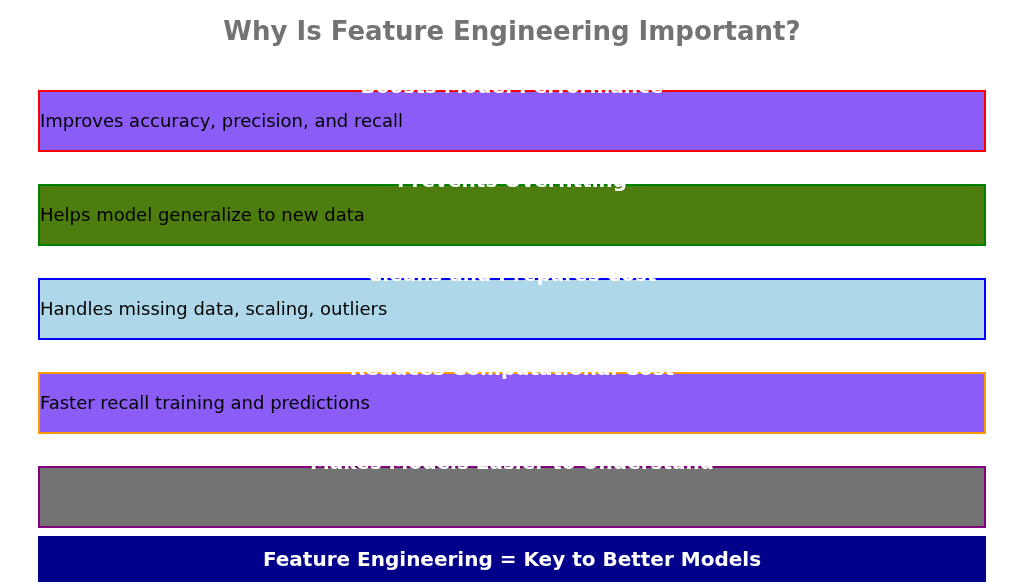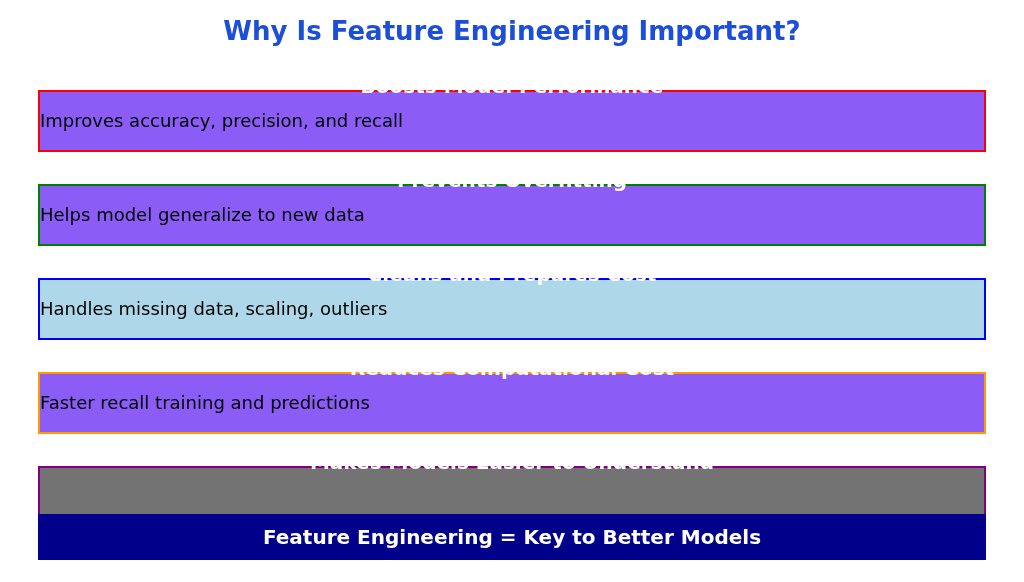--- a/index.html
+++ b/index.html
@@ -7,34 +7,34 @@
       font-family: "DejaVu Sans", Verdana, Geneva, sans-serif;
       background: #ffffff;
       width: 1024px;
       height: 582px;
       position: relative;
     }
     .title {
       text-align: center;
       font-weight: 700;
       font-size: 26px;
-      color: #1d4ed8;
+      color: #737373;
       padding-top: 16px;
     }
     .stage {
       position: absolute;
       left: 38px;
       width: 948px;
     }
     #stage-1 { top: 90px; }
     #stage-2 { top: 184px; }
     #stage-3 { top: 278px; }
     #stage-4 { top: 372px; }
     #stage-5 { top: 466px; }
-    #footer   { top: 514px; }
+    #footer   { top: 536px; }
 
     .box {
       width: 100%;
       height: 62px;
       border-width: 2px;
       border-style: solid;
       position: relative;
     }
     .heading {
       position: absolute;
@@ -49,21 +49,21 @@
     .desc {
       width: 100%;
       text-align: left;
       font-size: 18px;
       color: #000000;
       position: absolute;
       top: 18px;
     }
 
     .red    { background: #8b5cf6; border-color: #ff0000; }
-    .green  { background: #8b5cf6; border-color: #008000; }
+    .green  { background: #4d7c0f; border-color: #008000; }
     .blue   { background: #aed8ea; border-color: #0000ff; }
     .yellow { background: #8b5cf6; border-color: #ff9900; }
     .purple { background: #737373; border-color: #800080; }
 
     .footer-box {
       width: 100%;
       height: 46px;
       background: #00008b;
       display: flex;
       align-items: center;

